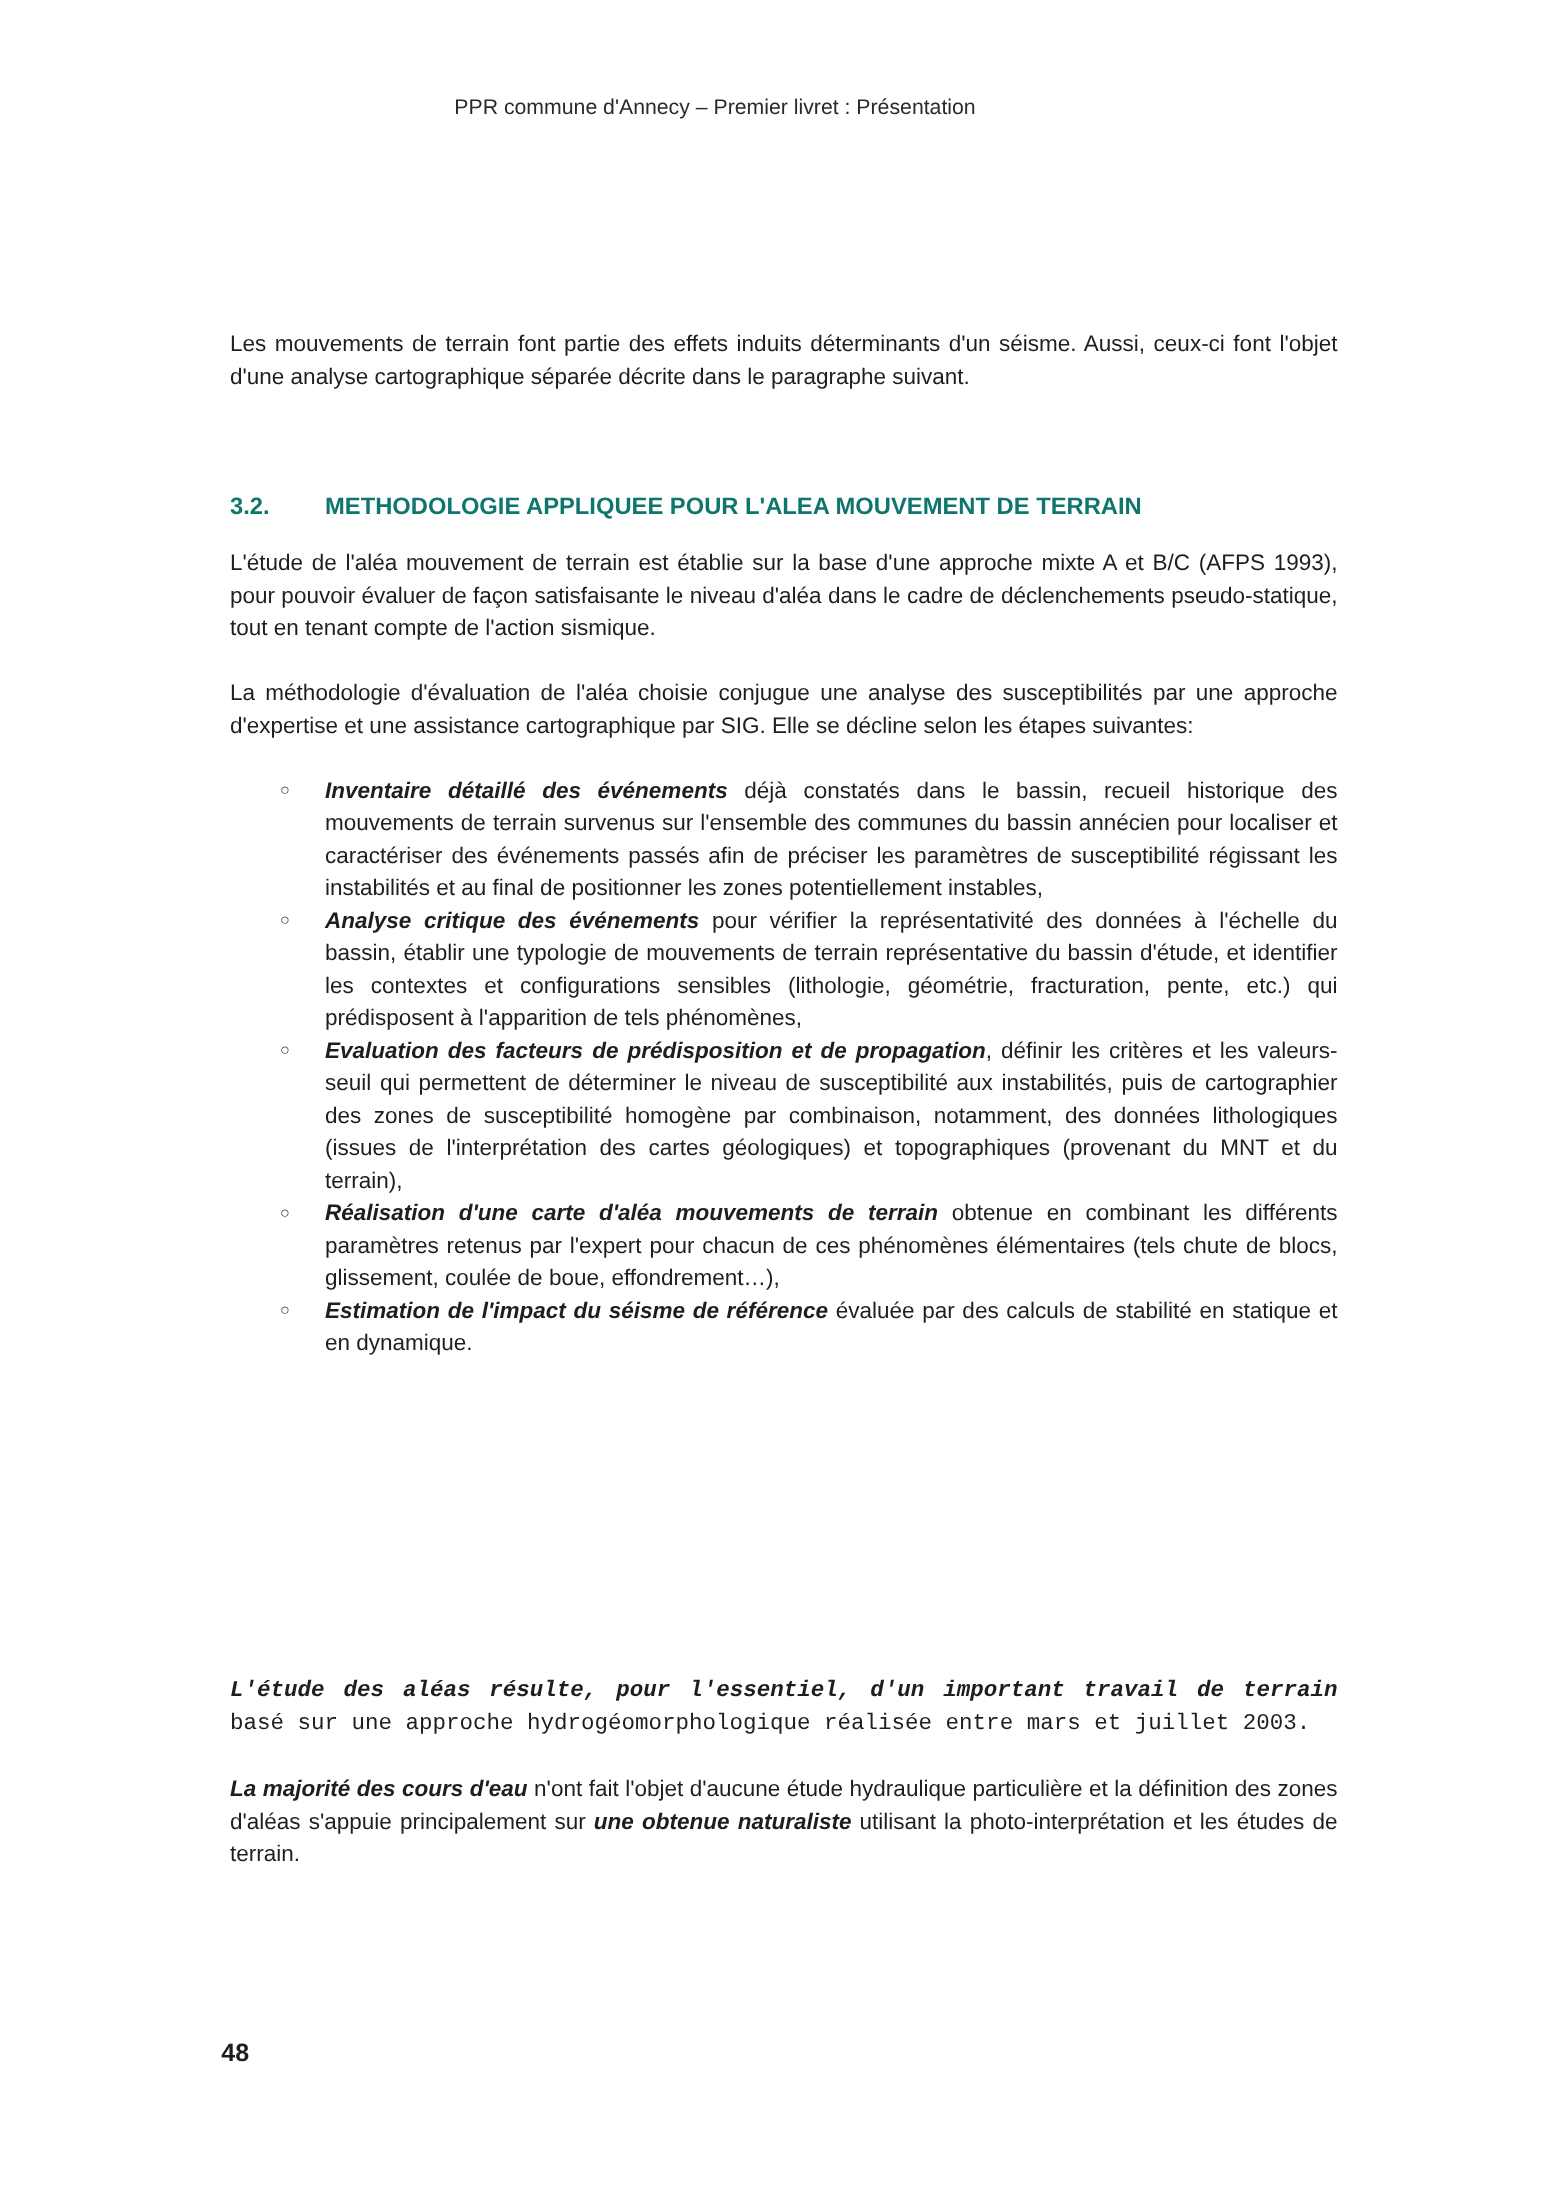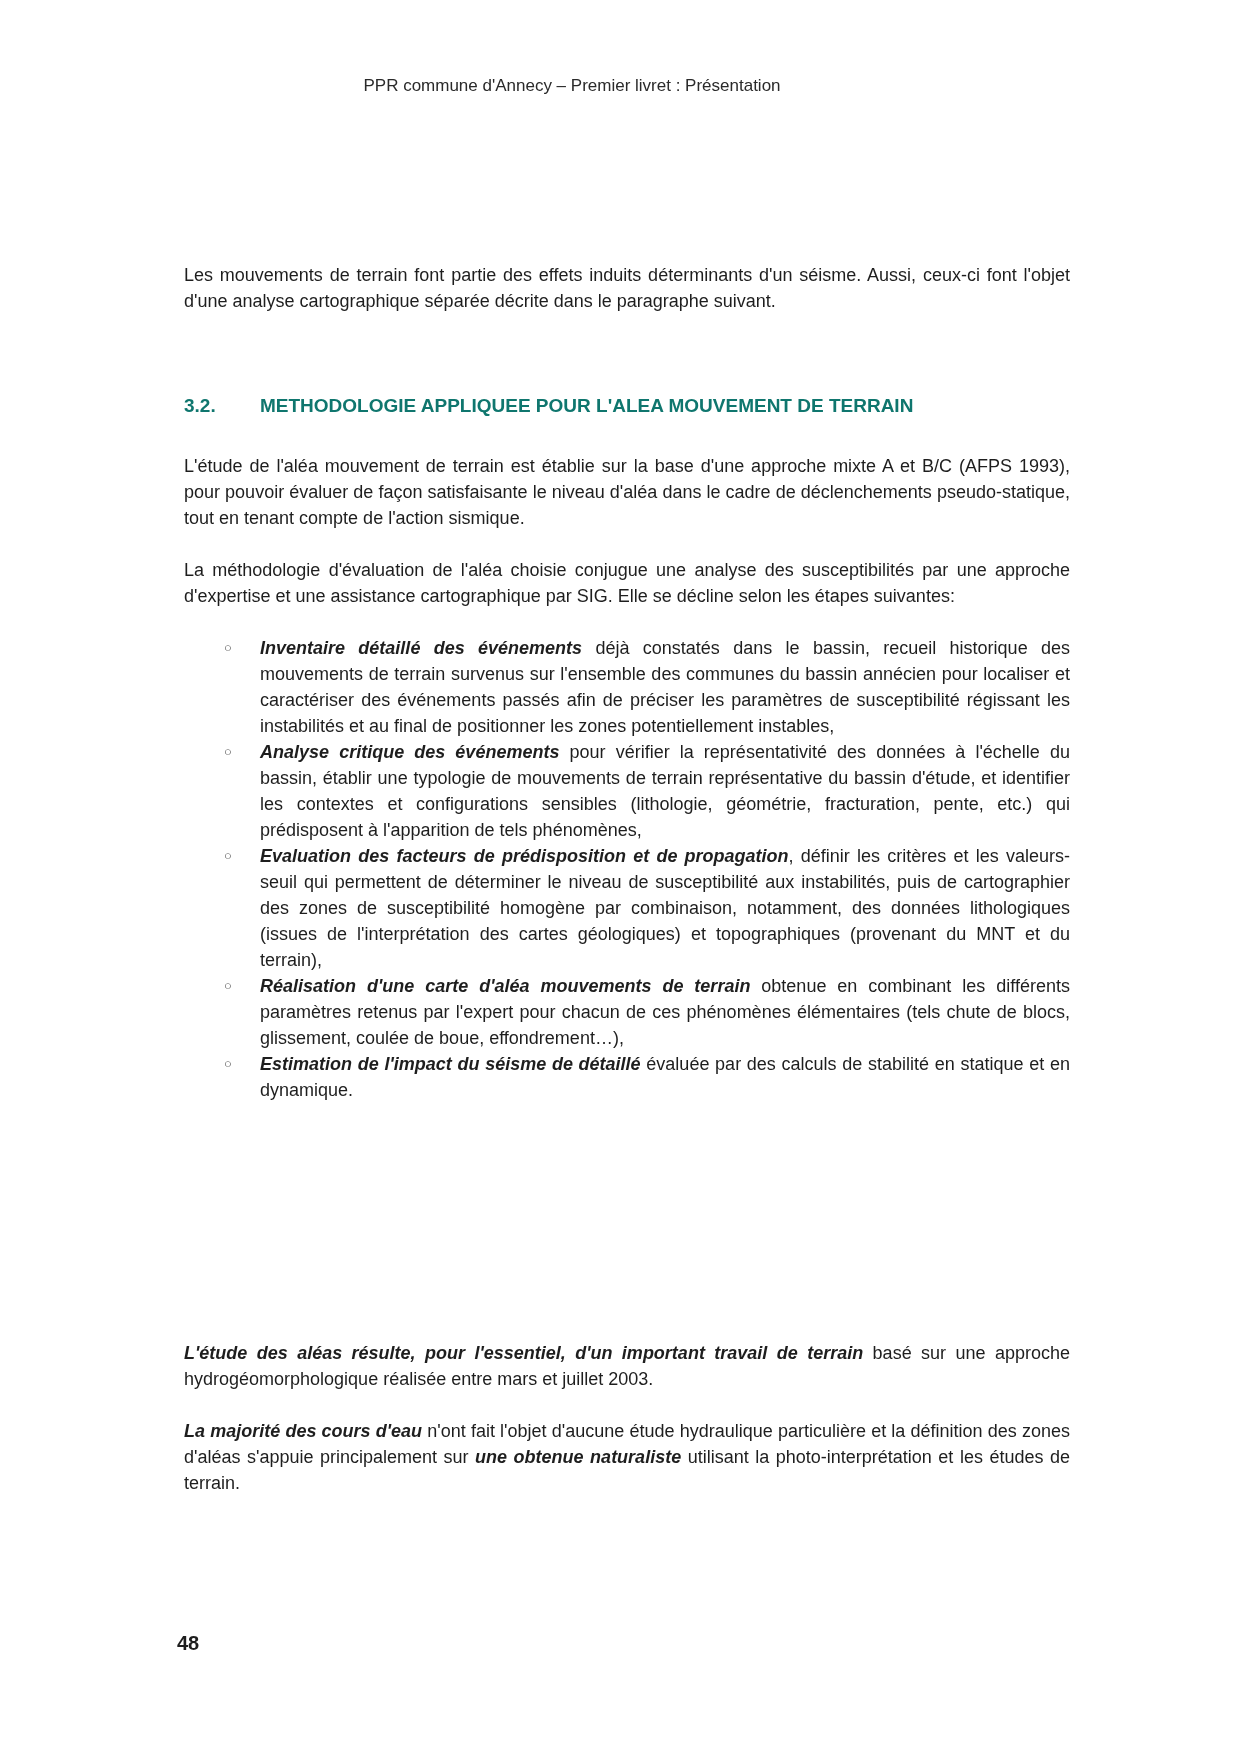--- a/index.html
+++ b/index.html
@@ -23,21 +23,21 @@
 <div class="header">PPR commune d'Annecy – Premier livret : Présentation</div>
 
 <div class="content" style="top:262px;">
   <p>Les mouvements de terrain font partie des effets induits déterminants d'un séisme. Aussi, ceux-ci font l'objet d'une analyse cartographique séparée décrite dans le paragraphe suivant.</p>
 </div>
 
 <div class="content" style="top:393px;">
   <div class="h2">
     <span class="num">3.2.</span><span>METHODOLOGIE APPLIQUEE POUR L'ALEA MOUVEMENT DE TERRAIN</span>
   </div>
-  <p style="margin-top:34px;">L'étude de l'aléa mouvement de terrain est  établie sur la base d'une approche mixte A et B/C (AFPS 1993), pour pouvoir évaluer de façon satisfaisante le niveau d'aléa dans le cadre de déclenchements pseudo-statique, tout en tenant compte de l'action sismique.</p>
+  <p style="margin-top:18px;">L'étude de l'aléa mouvement de terrain est  établie sur la base d'une approche mixte A et B/C (AFPS 1993), pour pouvoir évaluer de façon satisfaisante le niveau d'aléa dans le cadre de déclenchements pseudo-statique, tout en tenant compte de l'action sismique.</p>
   <p style="margin-top:26px;">La méthodologie d'évaluation de l'aléa choisie conjugue une analyse des susceptibilités par une approche d'expertise et une assistance cartographique par SIG. Elle se décline selon les étapes suivantes:</p>
 
   <ul class="bullets" style="margin-top:26px;">
     <li>
       <span class="bullet">○</span>
       <span class="bi">Inventaire détaillé des événements</span><span> déjà constatés dans le bassin, recueil historique des mouvements de terrain survenus sur l'ensemble des communes du bassin annécien pour localiser et caractériser des événements passés afin de préciser les paramètres de susceptibilité régissant les instabilités et au final de positionner les zones potentiellement instables,</span>
     </li>
     <li>
       <span class="bullet">○</span>
       <span class="bi">Analyse critique des événements</span><span> pour vérifier la représentativité des données à l'échelle du bassin, établir une typologie de mouvements de terrain représentative du bassin d'étude, et identifier les contextes et configurations sensibles (lithologie, géométrie, fracturation, pente, etc.) qui prédisposent à l'apparition de tels phénomènes,</span>
@@ -45,28 +45,28 @@
     <li>
       <span class="bullet">○</span>
       <span class="bi">Evaluation des facteurs de prédisposition et de propagation</span><span>, définir les critères et les valeurs-seuil qui permettent de déterminer le niveau de susceptibilité aux instabilités, puis de cartographier des zones de susceptibilité homogène par combinaison, notamment, des données lithologiques (issues de l'interprétation des cartes géologiques) et topographiques (provenant du MNT et du terrain),</span>
     </li>
     <li>
       <span class="bullet">○</span>
       <span class="bi">Réalisation d'une carte d'aléa mouvements de terrain</span><span> obtenue en combinant les différents paramètres retenus par l'expert pour chacun de ces phénomènes élémentaires (tels chute de blocs, glissement, coulée de boue, effondrement…),</span>
     </li>
     <li>
       <span class="bullet">○</span>
-      <span class="bi">Estimation de l'impact du séisme de détaillé</span><span> évaluée par des calculs de stabilité en statique et en dynamique.</span>
+      <span class="bi">Estimation de l'impact du séisme de référence</span><span> évaluée par des calculs de stabilité en statique et en dynamique.</span>
     </li>
   </ul>
 </div>
 
 <div class="content" style="top:1318px;">
 
-  <p style="margin-top:22px;">
+  <p style="margin-top:22px;font-family:Liberation Mono, monospace;">
     <span class="bi">L'étude des aléas résulte, pour l'essentiel, d'un important travail de terrain</span><span> basé sur une approche hydrogéomorphologique réalisée entre mars et juillet 2003.</span>
   </p>
   <p style="margin-top:26px;">
     <span class="bi">La majorité des cours d'eau</span><span> n'ont fait l'objet d'aucune étude hydraulique particulière et la définition des zones d'aléas s'appuie principalement sur </span><span class="bi">une obtenue naturaliste</span><span> utilisant la photo-interprétation et les études de terrain.</span>
   </p>
 </div>
 
 <div class="pagenum">48</div>
 
 </body></html>

